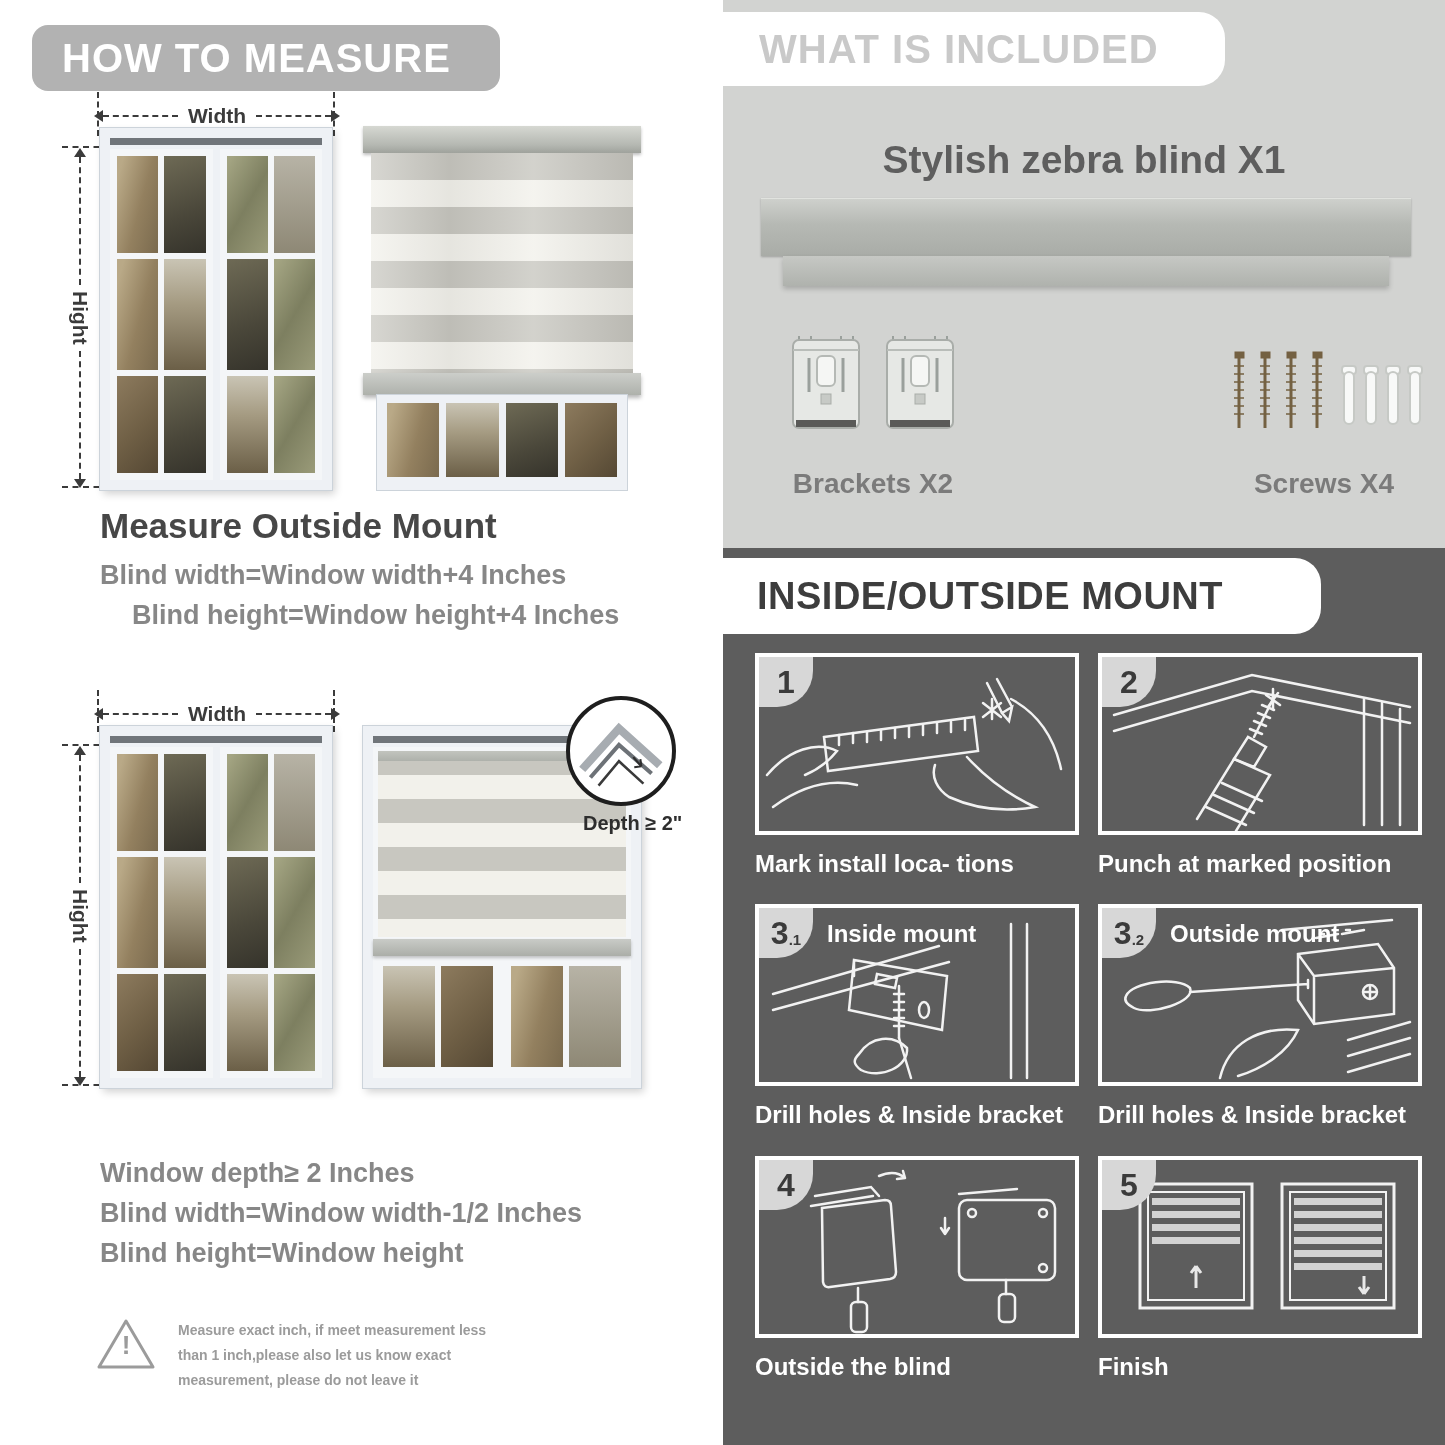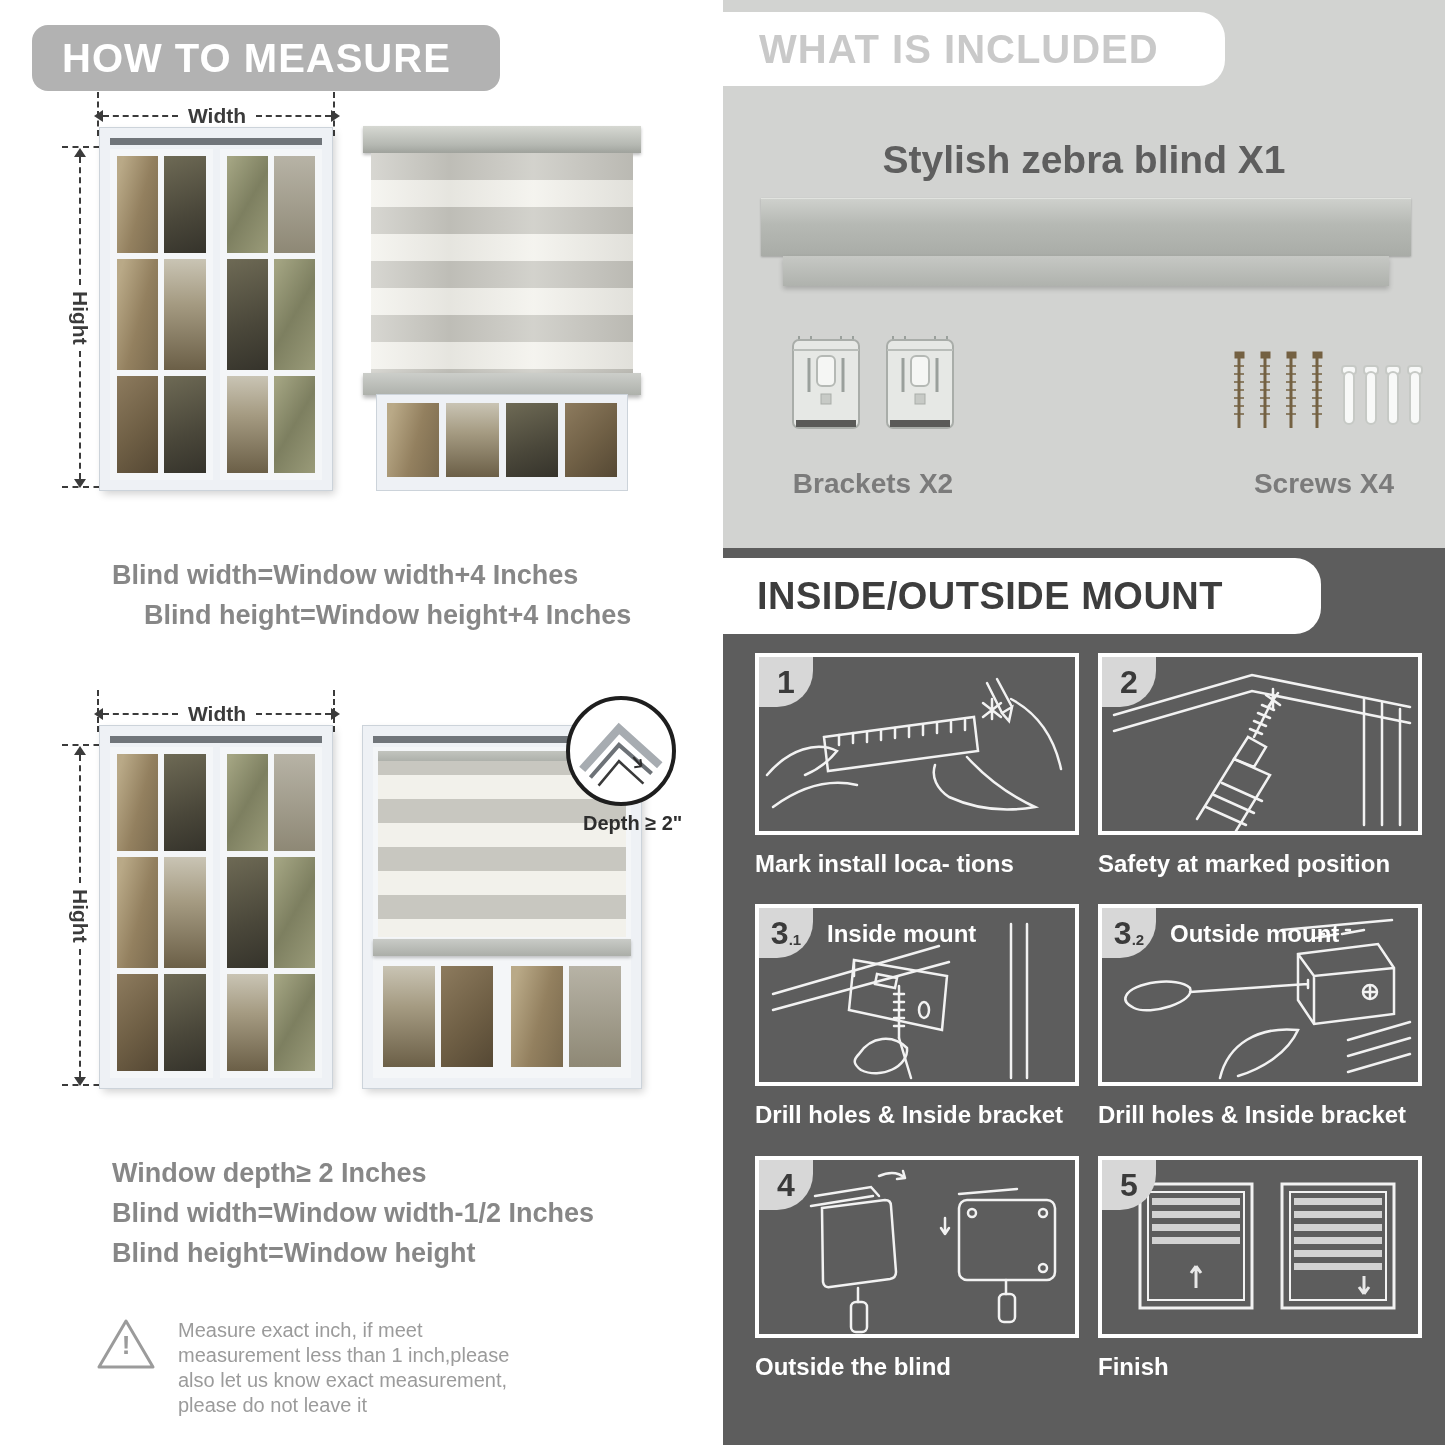--- a/index.html
+++ b/index.html
@@ -5,21 +5,21 @@
   html,body{margin:0;padding:0;background:#ffffff;}
   .canvas{position:relative;width:1445px;height:1445px;background:#ffffff;
           font-family:"Liberation Sans",sans-serif;overflow:hidden;}
 
   
   .banner-how{position:absolute;left:32px;top:25px;width:468px;height:66px;background:#b2b2b2;
     border-radius:16px;color:#fff;font-size:40px;font-weight:bold;line-height:66px;
     padding-left:30px;letter-spacing:1px;box-sizing:border-box;}
 
   .sec-title{position:absolute;left:100px;font-size:35px;font-weight:bold;color:#474747;}
-  .sec-line{position:absolute;left:112px;font-size:27px;font-weight:bold;color:#878787;}
+  .sec-line{position:absolute;left:100px;font-size:27px;font-weight:bold;color:#878787;}
 
   
   .h-meas{position:absolute;display:flex;align-items:center;color:#3b3b3b;font-weight:bold;font-size:21px;}
   .h-meas .dash{flex:1;border-top:2px dashed #3b3b3b;height:0;}
   .h-meas .lbl{margin:0 10px;white-space:nowrap;}
   .tri{width:0;height:0;}
   .tri-l{border-top:6px solid transparent;border-bottom:6px solid transparent;border-right:9px solid #3b3b3b;}
   .tri-r{border-top:6px solid transparent;border-bottom:6px solid transparent;border-left:9px solid #3b3b3b;}
   .tri-u{border-left:6px solid transparent;border-right:6px solid transparent;border-bottom:9px solid #3b3b3b;}
   .tri-d{border-left:6px solid transparent;border-right:6px solid transparent;border-top:9px solid #3b3b3b;}
@@ -73,21 +73,21 @@
   .wi-sash span{flex:1;}
 
   .mag{position:absolute;left:566px;top:696px;width:110px;height:110px;border-radius:50%;
     background:#fff;border:4px solid #1e1e1e;box-sizing:border-box;overflow:hidden;}
   .depth-lbl{position:absolute;left:583px;top:812px;font-size:20px;font-weight:bold;color:#2e2e2e;}
 
   
   .note-tri{position:absolute;left:95px;top:1316px;width:62px;height:56px;}
   .note-tri .exc{position:absolute;left:0;top:14px;width:100%;text-align:center;
     color:#9b9b9b;font-size:26px;font-weight:bold;}
-  .note-text{position:absolute;left:178px;top:1318px;width:340px;font-size:20px;font-weight:normal;
+  .note-text{position:absolute;left:178px;top:1318px;width:340px;font-size:14px;font-weight:bold;
     color:#9b9b9b;line-height:25px;}
 
   
   .right-col{position:absolute;left:723px;top:0;width:722px;height:1012px;}
   .included{position:absolute;left:0;top:0;width:722px;height:548px;background:#d2d3d1;}
   .banner-included{position:absolute;left:0;top:12px;width:502px;height:74px;background:#ffffff;
     border-radius:0 26px 26px 0;color:#c9c9c9;font-size:40px;font-weight:bold;line-height:74px;
     padding-left:36px;box-sizing:border-box;letter-spacing:1px;}
   .product-label{position:absolute;left:0;top:138px;width:100%;text-align:center;
     font-size:39px;font-weight:bold;color:#5e5e5e;}
@@ -176,20 +176,21 @@
     <div class="bp-window">
       <div class="bp-panes">
         <span class="g1"></span>
           <span class="g4"></span>
         <span class="g2"></span>
           <span class="g5"></span>
       </div>
     </div>
   </div>
 
+  <div class="sec-title" style="top:506px;">Measure Outside Mount</div>
   <div class="sec-line" style="top:560px;">Blind width=Window width+4 Inches</div>
   <div class="sec-line" style="top:600px;margin-left:32px;">Blind height=Window height+4 Inches</div>
 
   <div class="tickv" style="left:97px;top:690px;height:42px;"></div>
   <div class="tickv" style="left:333px;top:690px;height:42px;"></div>
   <div class="h-meas" style="left:94px;top:702px;width:246px;">
     <span class="tri tri-l"></span>
     <span class="dash"></span>
     <span class="lbl">Width</span>
     <span class="dash"></span>
@@ -375,21 +376,21 @@
               <path d="M164,38 L178,48 M176,36 L166,50 M171,32 v20"></path>
               <path d="M104,150 l40,18 M112,138 l40,18 M120,126 l40,18"></path>
             </g>
           </svg>
           <div class="badge">
             <span class="n">2</span>
               <span class="s"></span>
           </div>
           <div class="step-title"></div>
         </div>
-        <div class="step-cap">Safety at  marked position</div>
+        <div class="step-cap">Punch at  marked position</div>
       </div>
 
       <div class="step s3">
         <div class="step-frame">
           <svg class="step-art" viewBox="0 0 316 174">
             <g fill="none" stroke="#f2f2f2" stroke-width="2.5" stroke-linecap="round">
               <path d="M14,86 L180,38 M14,102 L190,54"></path>
               <path d="M252,16 V170 M268,16 V170"></path>
               <path d="M95,52 L188,68 L183,122 L90,102 Z M95,52 L95,68"></path>
               <path d="M118,66 l20,4 l-2,10 l-20,-4 Z"></path>

